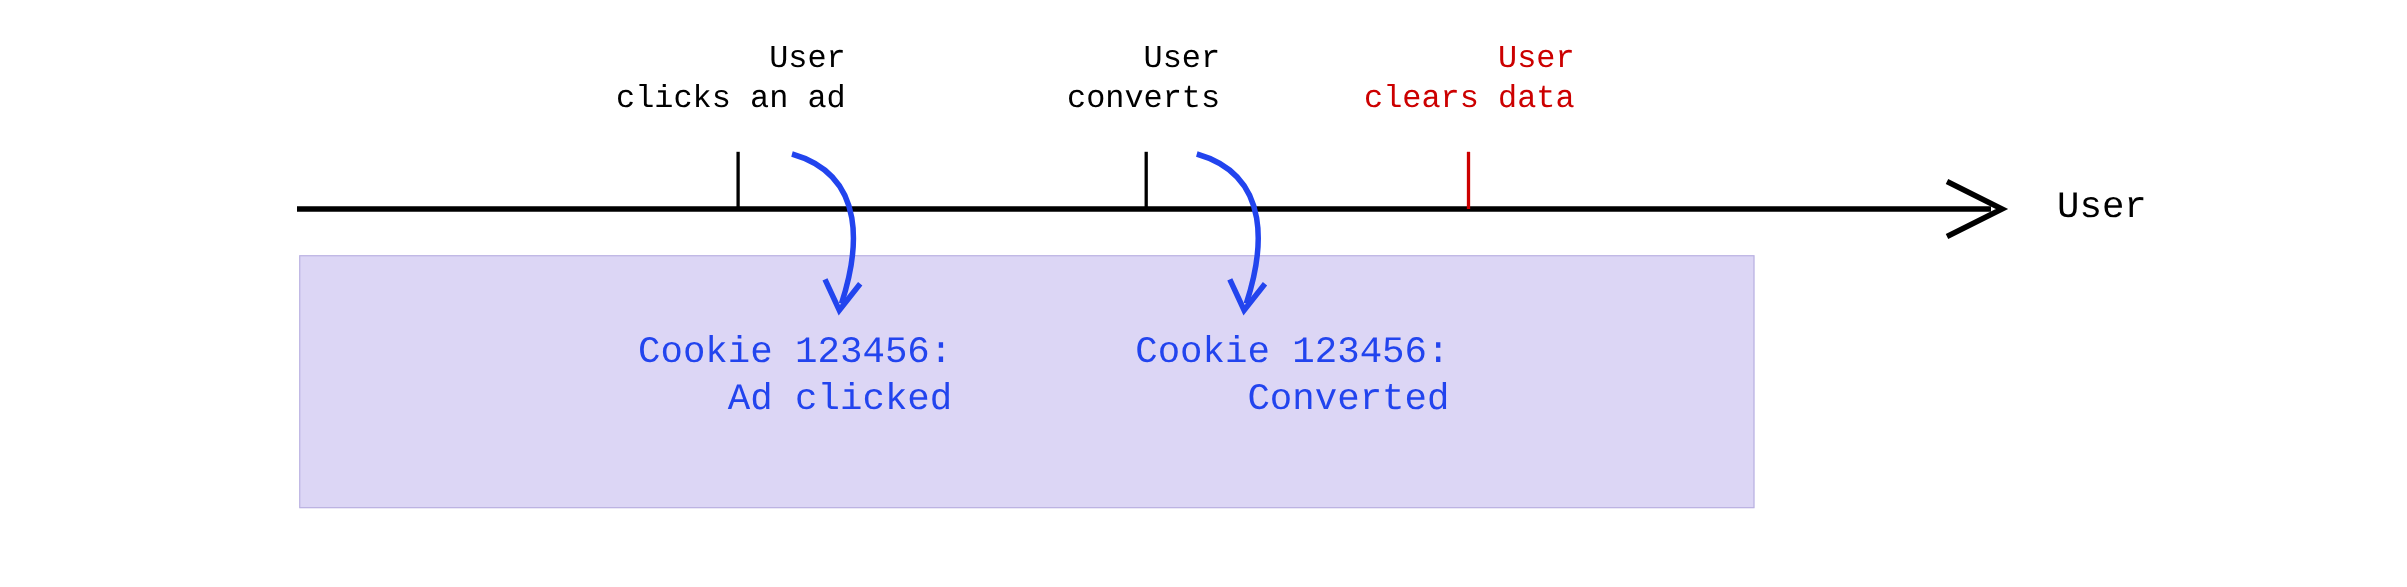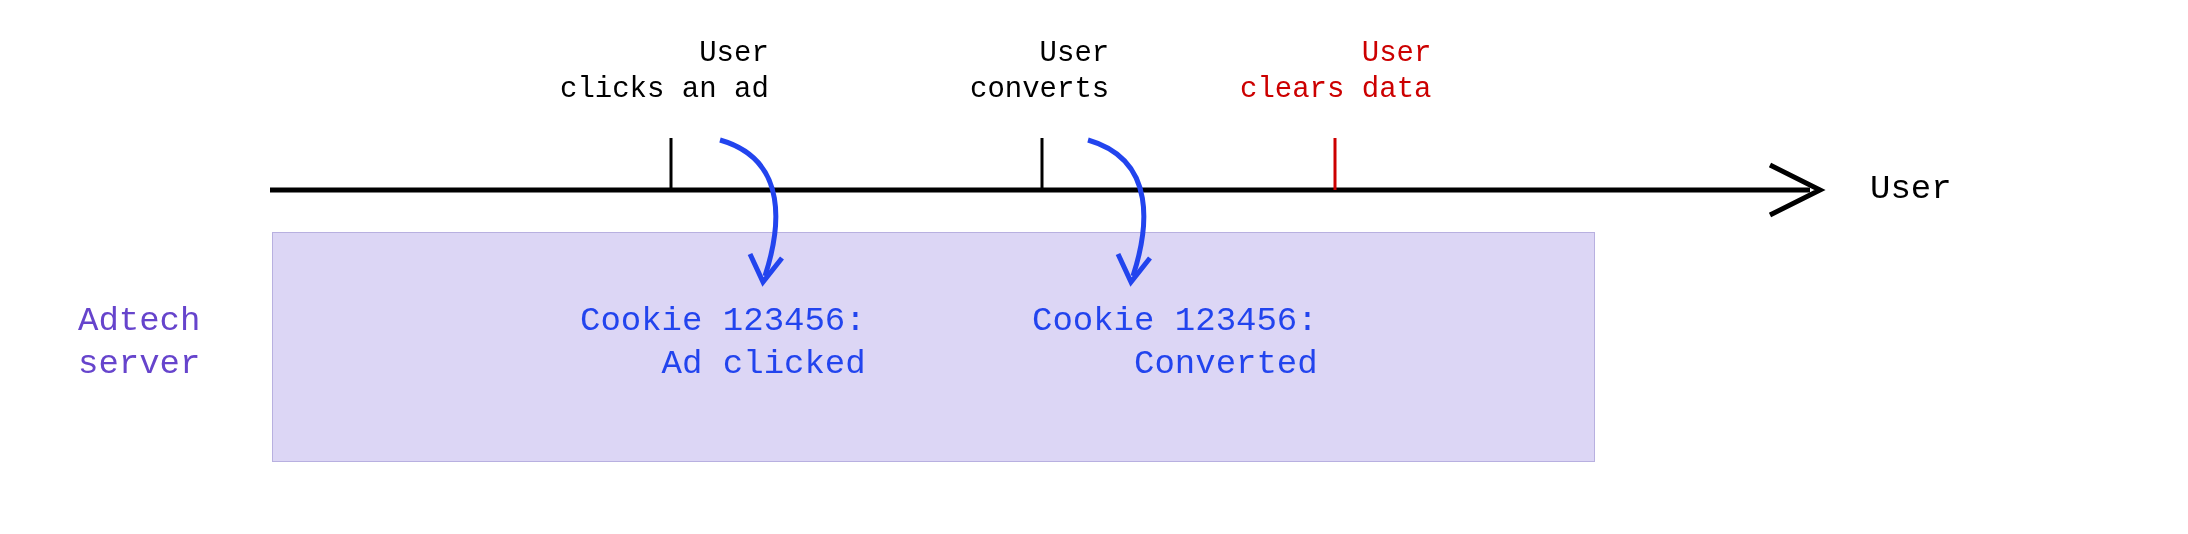--- a/index.html
+++ b/index.html
@@ -117,21 +117,19 @@
 
   <div class="timeline-label event-click">User
 clicks an ad</div>
   <div class="timeline-label event-convert">User
 converts</div>
   <div class="timeline-label event-clear">User
 clears data</div>
 
   <div class="axis-label">User</div>
 
-  <div class="server-label">Adtech
-server</div>
 
   <div class="cookie-text cookie-click">Cookie 123456:
 Ad clicked</div>
   <div class="cookie-text cookie-convert">Cookie 123456:
 Converted</div>
 
 </div>
 
 </body></html>

